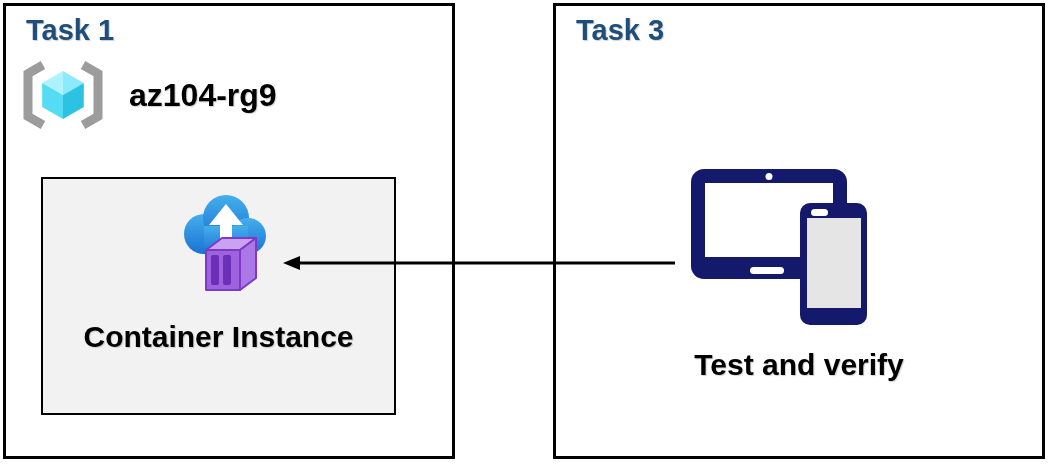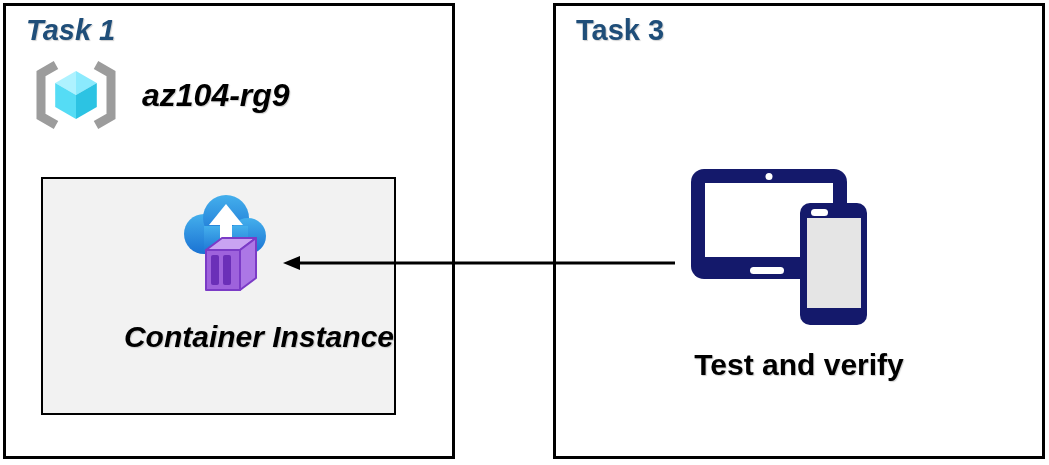--- a/index.html
+++ b/index.html
@@ -4,40 +4,40 @@
 <style>
   html,body { margin:0; padding:0; background:#ffffff; }
   .canvas {
     position:relative; width:1049px; height:465px; background:#ffffff;
     font-family:"Liberation Sans", sans-serif; overflow:hidden;
   }
   .task-box {
     position:absolute; top:3px; height:450px; background:#ffffff;
     border:3px solid var(--box-border, #000);
   }
-  .task-box.t1 { left:3px; width:446px;font-style:italic; }
+  .task-box.t1 { left:3px; width:446px; }
   .task-box.t2 { left:553px; width:486px; }
   .task-title {
     position:absolute; left:20px; top:8px;
     font-size:29px; font-weight:700; color:var(--heading, #1F4E79);
     text-shadow:1px 1px 1px rgba(120,120,120,0.35);
   }
-  .rg-row { position:absolute; left:24px; top:54px; display:flex; align-items:center; }
+  .rg-row { position:absolute; left:11px; top:54px; display:flex; align-items:center; }
   .rg-icon { width:92px; height:70px; flex:0 0 auto; }
   .rg-name {
     margin-left:20px; font-size:32px; font-weight:700; color:var(--text, #000);
     text-shadow:1px 1px 1px rgba(120,120,120,0.35);
   }
   .inner-box {
     position:absolute; left:35px; top:171px; width:351px; height:234px;
     background:var(--inner-box-bg, #F2F2F2); border:2px solid var(--box-border, #000);
   }
   .aci-icon { position:absolute; left:133px; top:9px; width:96px; height:116px; }
   .inner-label {
-    position:absolute; left:0; top:141px; width:100%; text-align:right;
+    position:absolute; left:0; top:141px; width:100%; text-align:center;
     font-size:30px; font-weight:700; color:var(--text, #000);
     text-shadow:1px 1px 1px rgba(120,120,120,0.35);
   }
   .devices-icon { position:absolute; left:134px; top:162px; width:180px; height:160px; }
   .t2-label {
     position:absolute; left:0; top:342px; width:100%; text-align:center;
     font-size:30px; font-weight:700; color:var(--text, #000);
     text-shadow:1px 1px 1px rgba(120,120,120,0.35);
   }
   .connector { position:absolute; left:283px; top:255px; width:392px; height:16px; z-index:5; }

